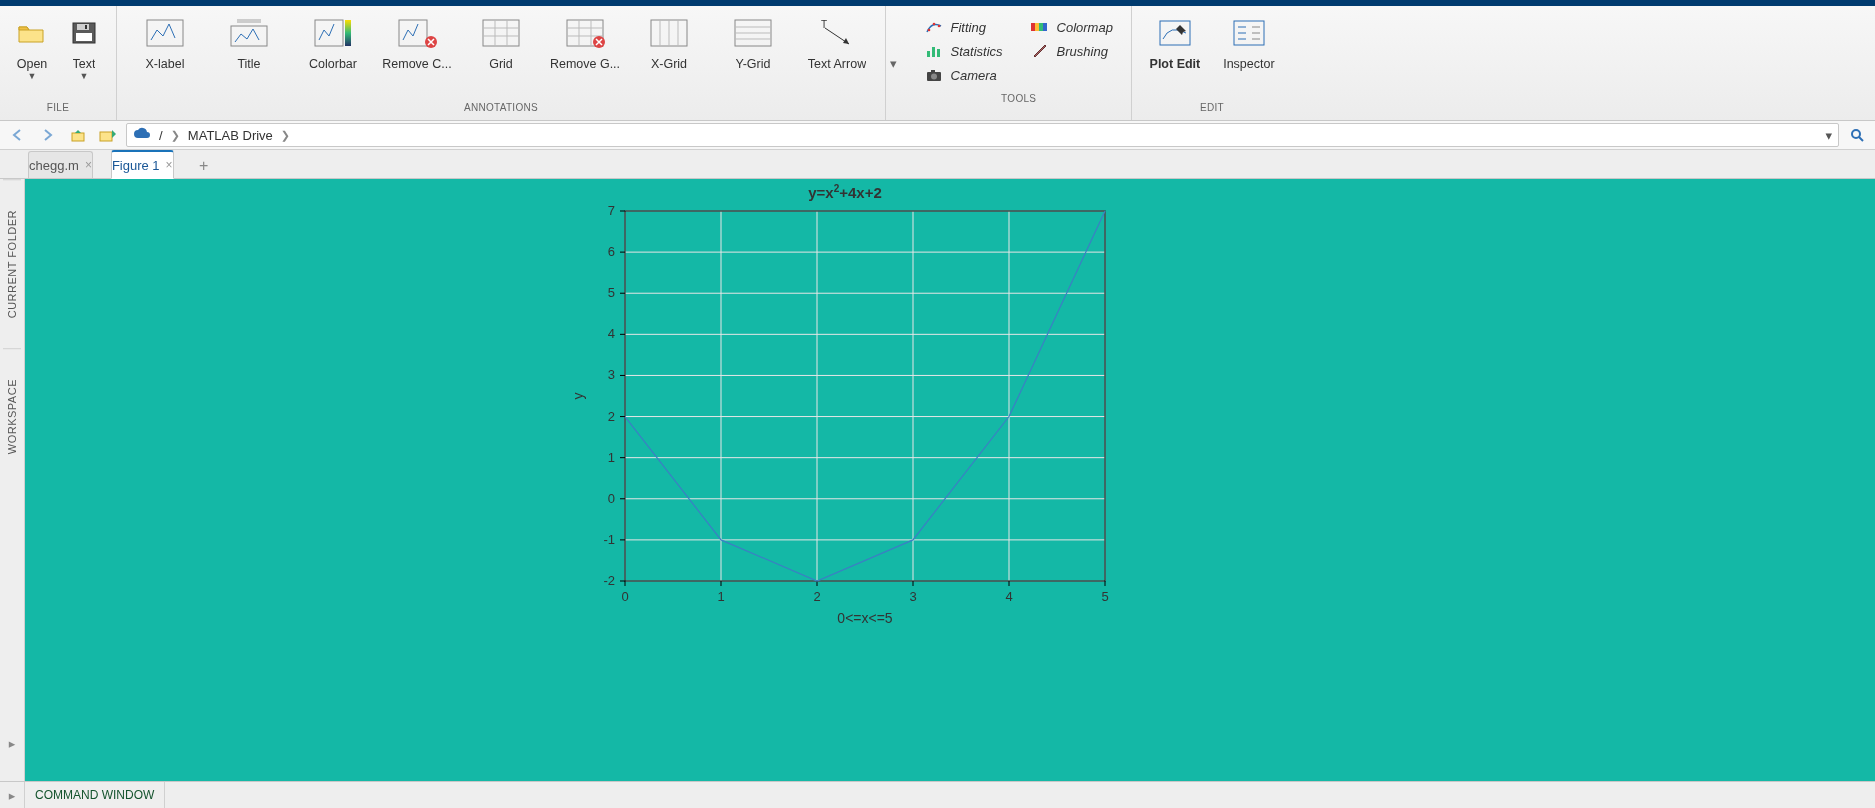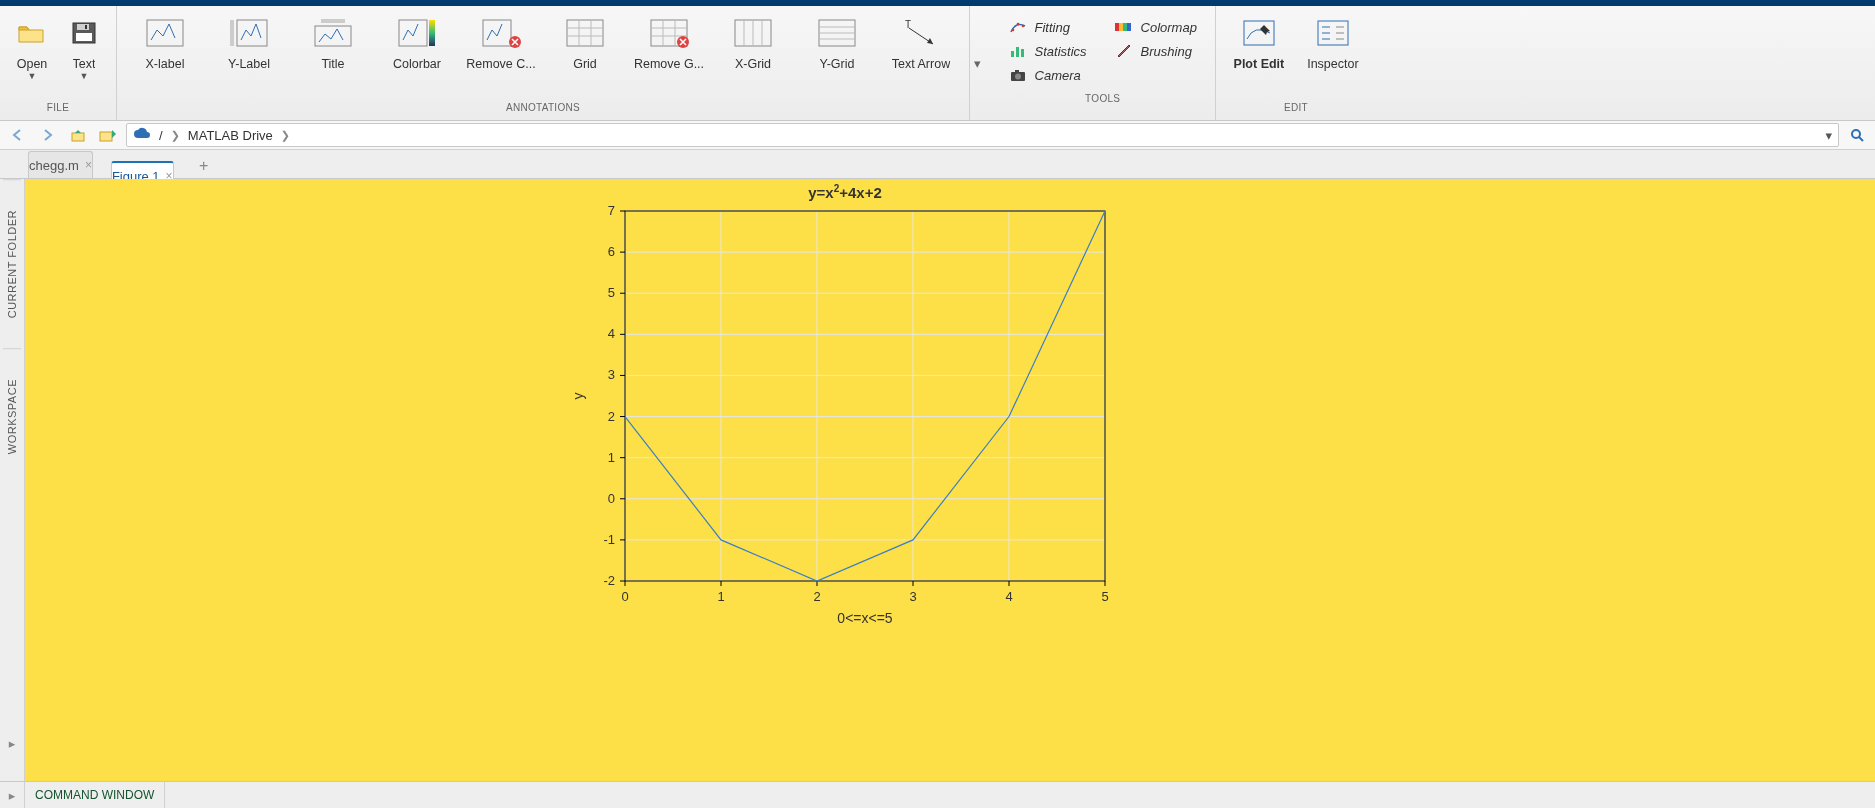--- a/index.html
+++ b/index.html
@@ -21,29 +21,29 @@
   .ts-sep-drop{display:flex;align-items:center;padding:0 4px;color:#666;}
   
   .pathbar{display:flex;align-items:center;height:28px;background:#f7f7f7;border-bottom:1px solid #d0d0d0;padding:0 6px;gap:6px;}
   .nav-arrow{width:22px;height:20px;display:flex;align-items:center;justify-content:center;border:1px solid transparent;border-radius:3px;cursor:pointer;}
   .path-box{flex:1;display:flex;align-items:center;height:22px;background:#fff;border:1px solid #c8c8c8;border-radius:2px;padding:0 6px;gap:8px;}
   .path-seg{color:#333;}
   .path-chev{color:#888;font-size:11px;}
   
   .tabbar{display:flex;align-items:flex-end;height:28px;background:#eee;border-bottom:1px solid #c8c8c8;padding-left:28px;position:relative;}
   .tab{display:flex;align-items:center;height:26px;padding:0 0;border:1px solid #c8c8c8;border-bottom:none;background:#e6e6e6;margin-right:18px;border-radius:3px 3px 0 0;color:#555;cursor:pointer;gap:6px;}
-  .tab.active{background:#fff;color:#1a5796;border-bottom:1px solid #fff;position:relative;top:12px;border-top:2px solid #1a73b9;}
+  .tab.active{background:#fff;color:#1a5796;border-bottom:1px solid #fff;position:relative;top:1px;border-top:2px solid #1a73b9;}
   .tab .x{color:#999;font-size:12px;}
   .tab-add{width:24px;height:24px;display:flex;align-items:center;justify-content:center;color:#888;cursor:pointer;font-size:16px;}
   
   .body{flex:1;display:flex;background:#fff;position:relative;overflow:hidden;}
   .side-tabs{width:24px;background:#eee;border-right:1px solid #d0d0d0;display:flex;flex-direction:column;align-items:center;}
   .side-tab{writing-mode:vertical-rl;transform:rotate(180deg);font-size:11px;color:#555;padding:30px 3px;border-bottom:1px solid #d0d0d0;letter-spacing:0.5px;cursor:pointer;}
   .side-expand{position:absolute;left:0;bottom:28px;width:24px;height:20px;display:flex;align-items:center;justify-content:center;color:#888;cursor:pointer;}
-  .canvas{flex:1;position:relative;background:#fde047;}
+  .canvas{flex:1;position:relative;background:#14b8a6;}
   
   .chart-wrap{position:absolute;left:540px;top:0;width:560px;height:440px;}
   .chart-title{text-align:center;font-weight:bold;font-size:15px;margin-top:4px;}
   .chart-title sup{font-size:10px;}
   svg.plot{display:block;}
   .axis-line{stroke:#000;stroke-width:1;fill:none;}
   .grid-line{stroke:#e6e6e6;stroke-width:1;}
   .tick-text{font-size:13px;fill:#333;}
   .series{stroke:#3b7fc4;stroke-width:1.2;fill:none;}
   .axis-label{font-size:14px;fill:#333;}
@@ -91,30 +91,20 @@
     <div class="ts-group" style="flex:0 0 auto;">
       <div class="ts-row" id="ann-row">
           <div class="ts-btn">
             <div class="ic">
               <svg width="44" height="34">
                 <rect x="4" y="4" width="36" height="26" fill="none" stroke="#888"></rect>
                 <path d="M8 24l6-10 6 6 6-12 6 14" fill="none" stroke="#2d6fb5"></path>
               </svg>
             </div>
             <div class="lbl">X-label</div>
-          </div>
-          <div class="ts-btn">
-            <div class="ic">
-              <svg width="44" height="34">
-                <rect x="10" y="4" width="30" height="26" fill="none" stroke="#888"></rect>
-                <rect x="3" y="4" width="4" height="26" fill="#ccc"></rect>
-                <path d="M14 24l5-10 5 6 5-12 5 14" fill="none" stroke="#2d6fb5"></path>
-              </svg>
-            </div>
-            <div class="lbl">Y-Label</div>
           </div>
           <div class="ts-btn">
             <div class="ic">
               <svg width="44" height="34">
                 <rect x="4" y="10" width="36" height="20" fill="none" stroke="#888"></rect>
                 <rect x="10" y="3" width="24" height="4" fill="#ccc"></rect>
                 <path d="M8 26l6-8 6 5 6-10 6 11" fill="none" stroke="#2d6fb5"></path>
               </svg>
             </div>
             <div class="lbl">Title</div>

